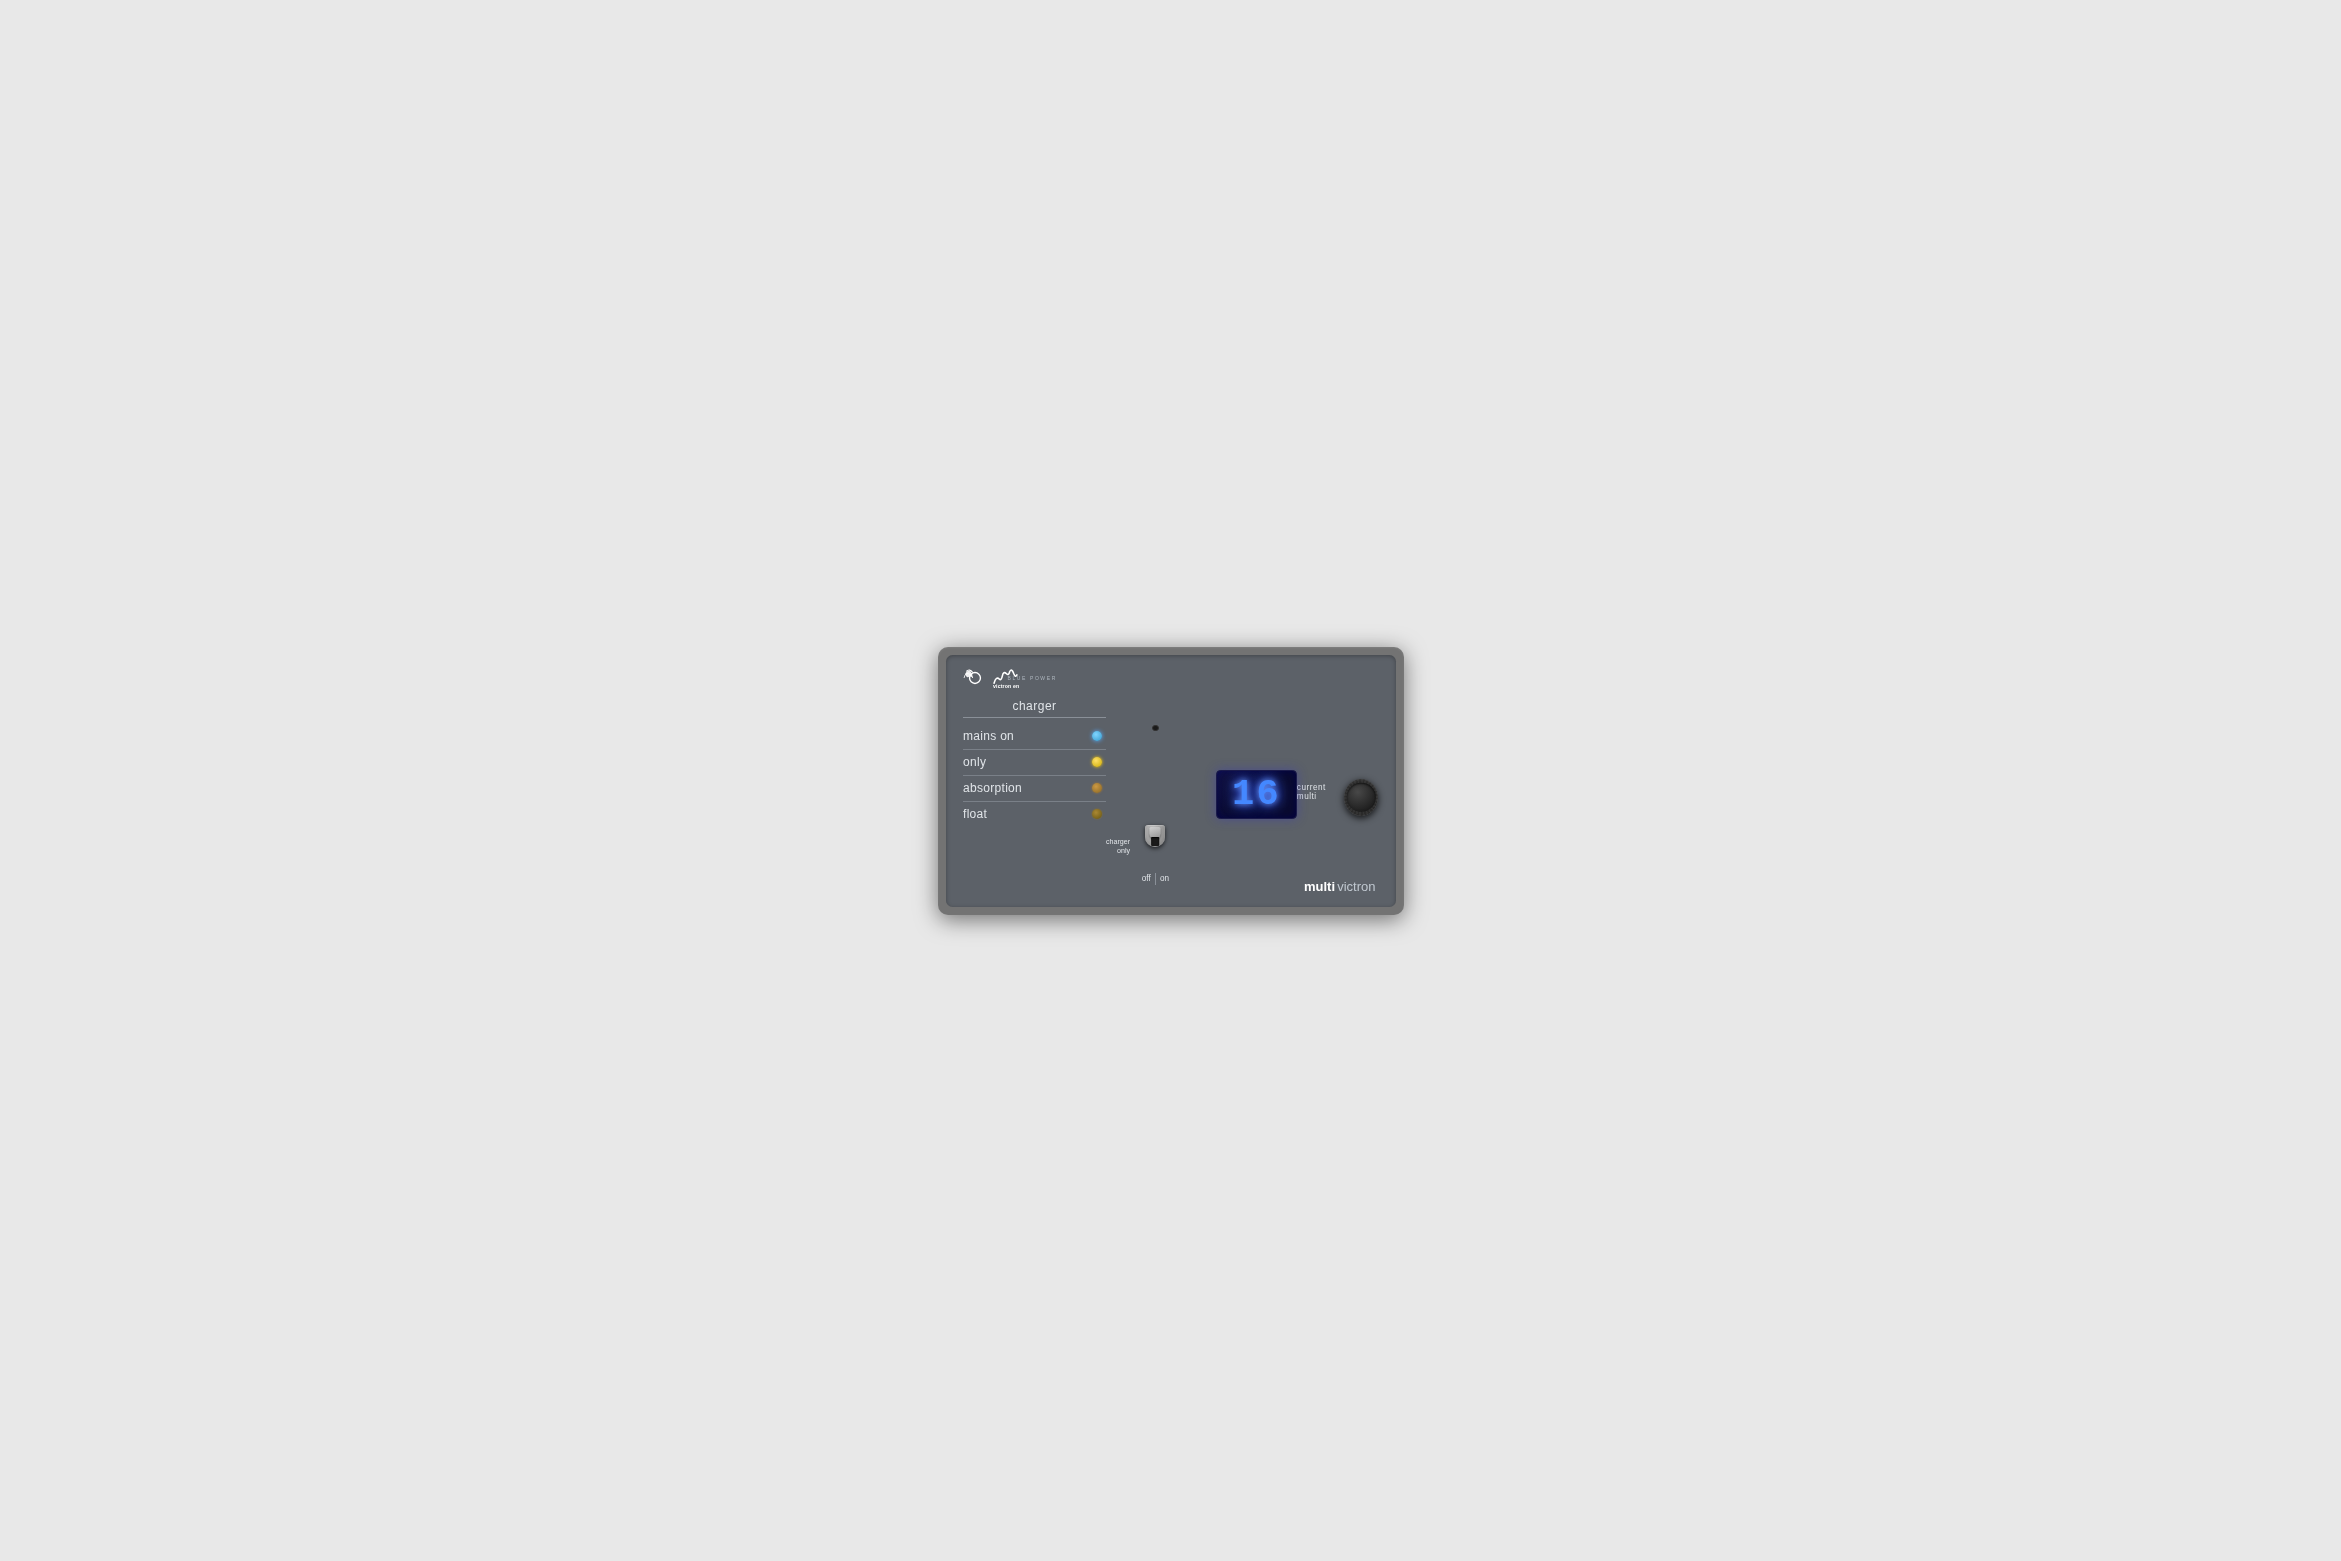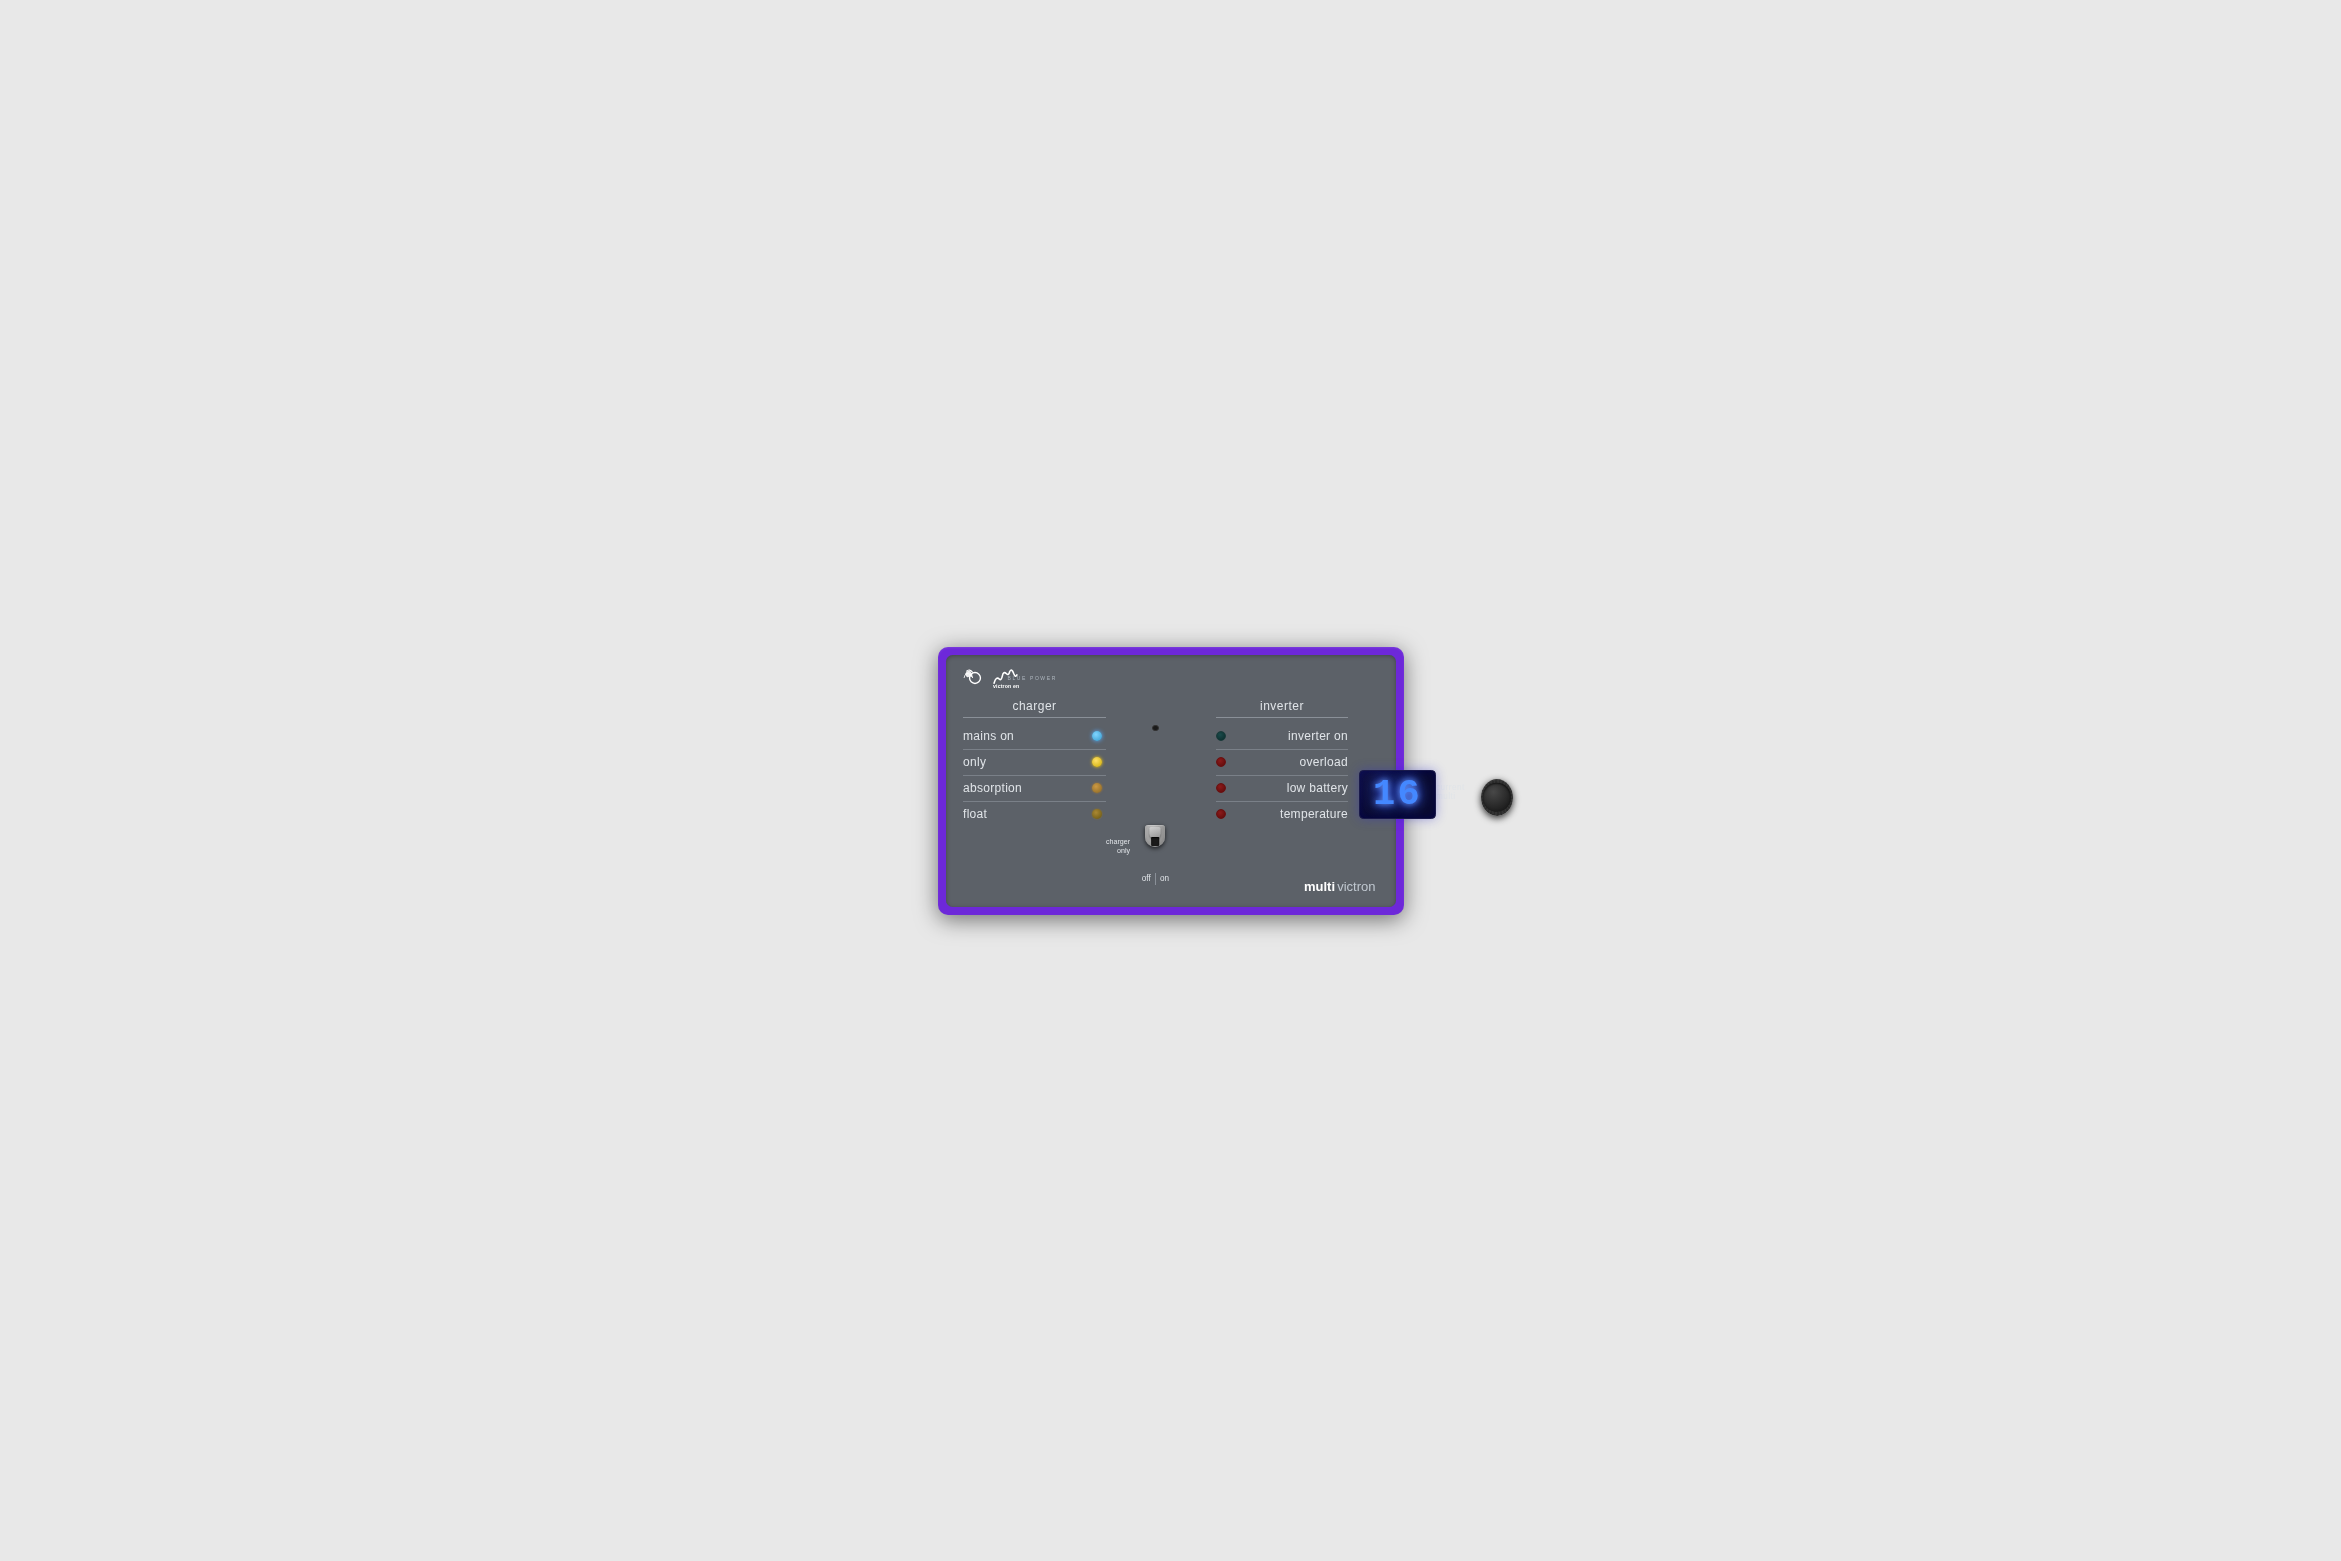--- a/index.html
+++ b/index.html
@@ -6,21 +6,21 @@
     body {
       background: #e8e8e8;
       display: flex;
       justify-content: center;
       align-items: center;
       min-height: 100vh;
       font-family: 'Arial', sans-serif;
     }
 
     .panel-outer {
-      background: #6d28d9;
+      background: #737373;
       border-radius: 10px;
       padding: 8px;
       box-shadow: 0 4.4px 22px rgba(0,0,0,0.5), inset 0 1.1px 2.2px rgba(255,255,255,0.1);
       position: relative;
     }
 
     .panel-inner {
       background: #5c6168;
       border-radius: 6.6px;
       width: 450px;
@@ -367,41 +367,20 @@
 
             <div style="display:flex; align-items:center; gap:0; margin-top:4.4px;">
               <span class="switch-label-left">off</span>
               <div style="width:0.5px; height:12px; background:#8a9098; margin:0 4.4px;"></div>
               <span class="switch-label-right">on</span>
             </div>
           </div>
         </div>
       </div>
 
-      <div class="inverter-section">
-        <div class="section-title">inverter</div>
-        <div class="section-divider"></div>
-
-        <div class="indicator-row">
-          <div class="led led-teal-dark" style="margin-right:6.6px; margin-left:0;"></div>
-          <span class="indicator-label">inverter on</span>
-        </div>
-        <div class="indicator-row">
-          <div class="led led-dark-red" style="margin-right:6.6px; margin-left:0;"></div>
-          <span class="indicator-label">overload</span>
-        </div>
-        <div class="indicator-row">
-          <div class="led led-dark-red" style="margin-right:6.6px; margin-left:0;"></div>
-          <span class="indicator-label">low battery</span>
-        </div>
-        <div class="indicator-row">
-          <div class="led led-dark-red" style="margin-right:6.6px; margin-left:0;"></div>
-          <span class="indicator-label">temperature</span>
-        </div>
-      </div>
 
       <div class="display-section">
 
         <div class="digit-display">
           <span class="digit-number">16</span>
         </div>
         <span class="display-label">current multi</span>
 
         <div class="knob-texture">
           <div class="knob-center"></div>

